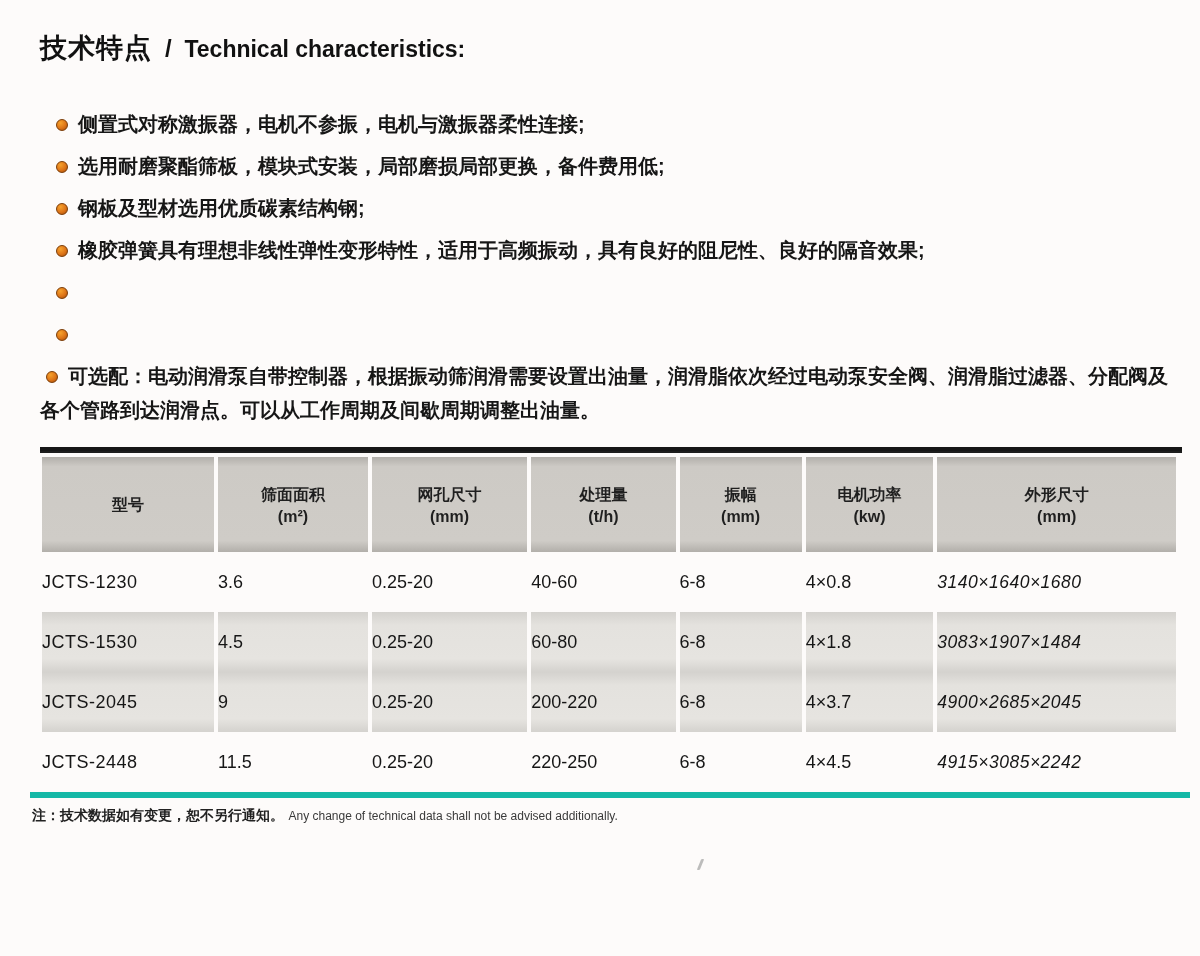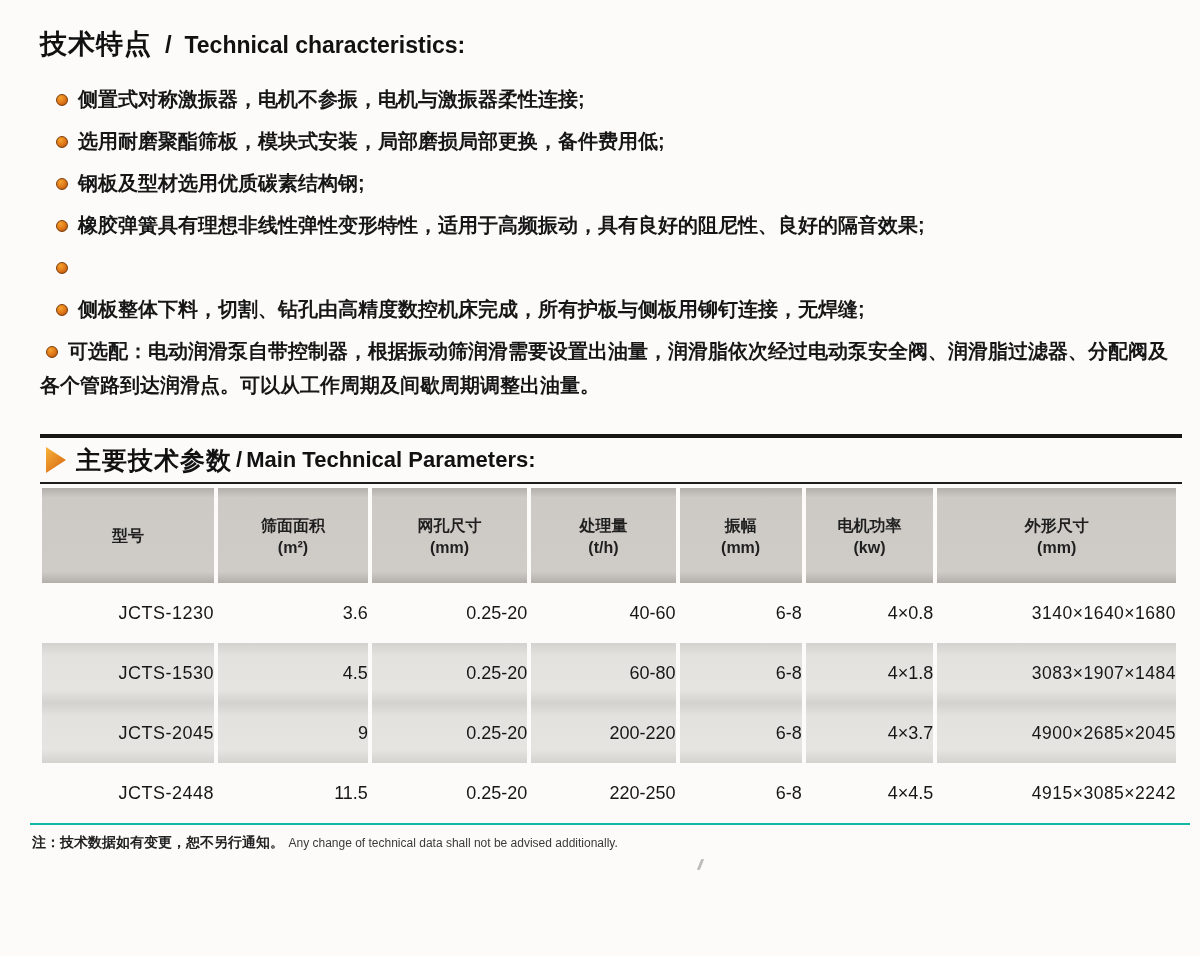--- a/index.html
+++ b/index.html
@@ -7,27 +7,27 @@
     width:1200px;height:956px;
     background:#fdfbfa;
     font-family:"Liberation Sans","DejaVu Sans",sans-serif;
     color:#1b1b1b;
     overflow:hidden;
     position:relative;
   }
   .page{padding:26px 16px 0 40px;}
 
   
-  .sec1-title{margin:0 0 20px 0;line-height:33px;}
+  .sec1-title{margin:0 0 38px 0;line-height:40px;}
   .sec1-title .zh{font-size:27px;font-weight:bold;letter-spacing:1px;color:#111;}
   .sec1-title .sep{font-size:24px;font-weight:bold;color:#111;padding:0 4px;}
   .sec1-title .en{font-size:23px;font-weight:bold;color:#111;}
 
   
-  .bullets{margin-bottom:32px;}
+  .bullets{margin-bottom:20px;}
   .bullet{font-size:20px;font-weight:600;line-height:34px;margin:0 0 8px 0;color:#161616;}
   .dot{
     display:inline-block;width:10px;height:10px;border-radius:50%;
     background:radial-gradient(circle at 35% 30%,#f6a22c 0%,#dd7418 55%,#a04a08 100%);
     border:1px solid #7c3c06;
     margin:0 10px 2px 16px;vertical-align:middle;
   }
   .bullet.flush .dot{margin-left:6px;}
 
   
@@ -51,31 +51,31 @@
   col.c1{width:15.5%}col.c2{width:13.5%}col.c3{width:14%}
   col.c4{width:13%}col.c5{width:11%}col.c6{width:11.5%}col.c7{width:21.5%}
   .params th{
     height:95px;vertical-align:middle;text-align:center;
     background:linear-gradient(180deg,#b2afaa 0%,#cdcac5 10%,#cfccc7 88%,#b2afaa 100%);
     font-weight:bold;color:#1f1f1f;padding:0;
   }
   .params th .h1{display:block;font-size:16px;line-height:24px;}
   .params th .h2{display:block;font-size:16px;line-height:20px;font-weight:bold;}
   .params td{
-    height:60px;text-align:right;vertical-align:middle;
+    height:60px;text-align:left;vertical-align:middle;
     font-size:18px;color:#161616;padding:0;
   }
   .params tr.shaded td{
     background:linear-gradient(180deg,#d4d2ce 0%,#e4e2de 22%,#e6e4e0 78%,#d4d2ce 100%);
   }
-  .params td.dims{letter-spacing:.5px;font-size:17.5px;}
+  .params td.dims{letter-spacing:.5px;font-size:17.5px;font-style:italic;}
   .params td.model{font-size:18px;letter-spacing:.5px;}
 
   
-  .note-wrap{border-top:2px solid #14b8a6;margin:0 0 0 -10px;padding:8px 0 0 2px;width:1158px;}
+  .note-wrap{border-top:6px solid #14b8a6;margin:0 0 0 -10px;padding:8px 0 0 2px;width:1158px;}
   .note-zh{font-size:14px;font-weight:bold;color:#222;}
   .note-en{font-size:12px;color:#3a3a3a;}
 
   
   .stray{
     position:absolute;left:699px;top:859px;width:3px;height:11px;
     background:#9a9a9a;transform:skewX(-22deg);opacity:.65;border-radius:1px;
   }
 </style>
 </head>
@@ -88,31 +88,25 @@
     <span class="sep">/</span>
     <span class="en">Technical characteristics:</span>
   </h1>
 
   <div class="bullets">
     <p class="bullet"><span class="dot"></span><span>侧置式对称激振器，电机不参振，电机与激振器柔性连接;</span></p>
     <p class="bullet"><span class="dot"></span><span>选用耐磨聚酯筛板，模块式安装，局部磨损局部更换，备件费用低;</span></p>
     <p class="bullet"><span class="dot"></span><span>钢板及型材选用优质碳素结构钢;</span></p>
     <p class="bullet"><span class="dot"></span><span>橡胶弹簧具有理想非线性弹性变形特性，适用于高频振动，具有良好的阻尼性、良好的隔音效果;</span></p>
     <p class="bullet"><span class="dot"></span></p>
-    <p class="bullet"><span class="dot"></span><span>侧板整体下料，切割、钻孔由高精度数控机床完成，所有护板与侧板用铆钉连接，无焊缝;</span></p>
+    <p class="bullet"><span class="dot"></span></p>
     <p class="bullet flush"><span class="dot"></span><span>可选配：电动润滑泵自带控制器，根据振动筛润滑需要设置出油量，润滑脂依次经过电动泵安全阀、润滑脂过滤器、分配阀及各个管路到达润滑点。可以从工作周期及间歇周期调整出油量。</span></p>
   </div>
 
   <div class="rule-thick"></div>
-  <div class="sec2-head">
-    <span class="tri"></span>
-    <span class="zh">主要技术参数</span>
-    <span class="sep">/</span>
-    <span class="en">Main Technical Parameters:</span>
-  </div>
   <div class="rule-thin"></div>
 
   <table class="params">
     <colgroup>
       <col class="c1">
         <col class="c2">
         <col class="c3">
         <col class="c4">
         <col class="c5">
         <col class="c6">

